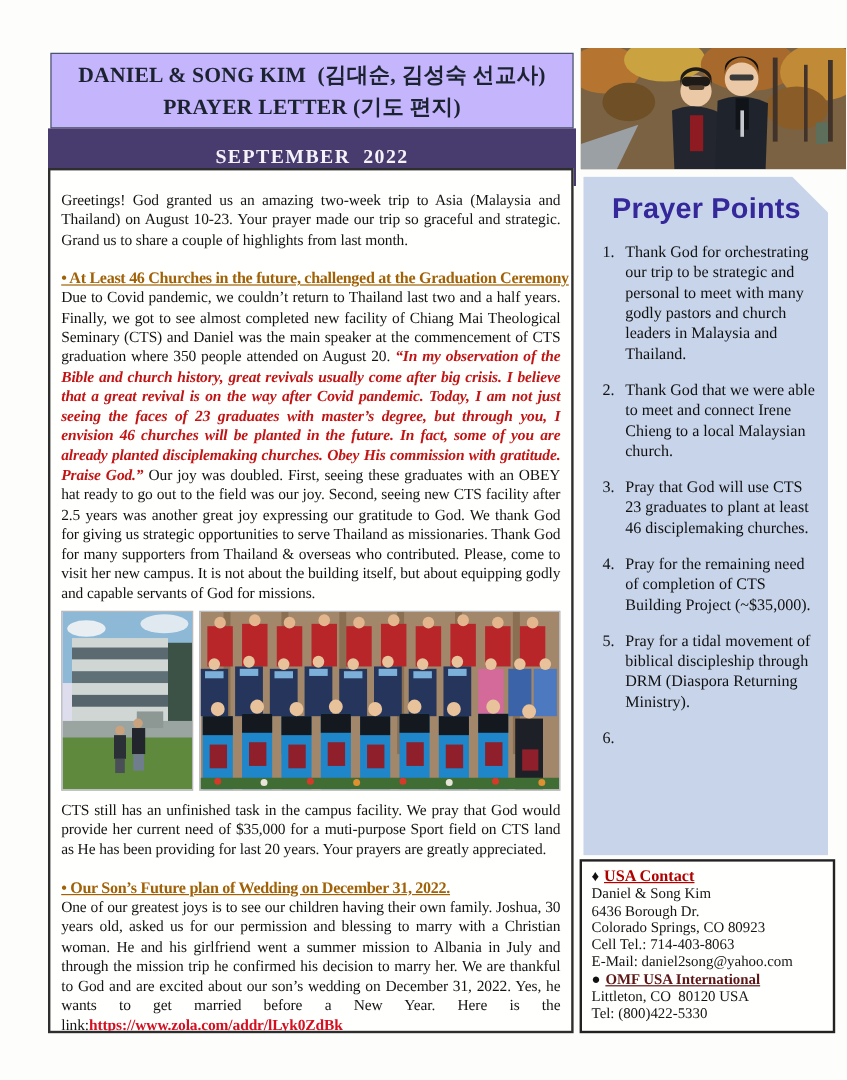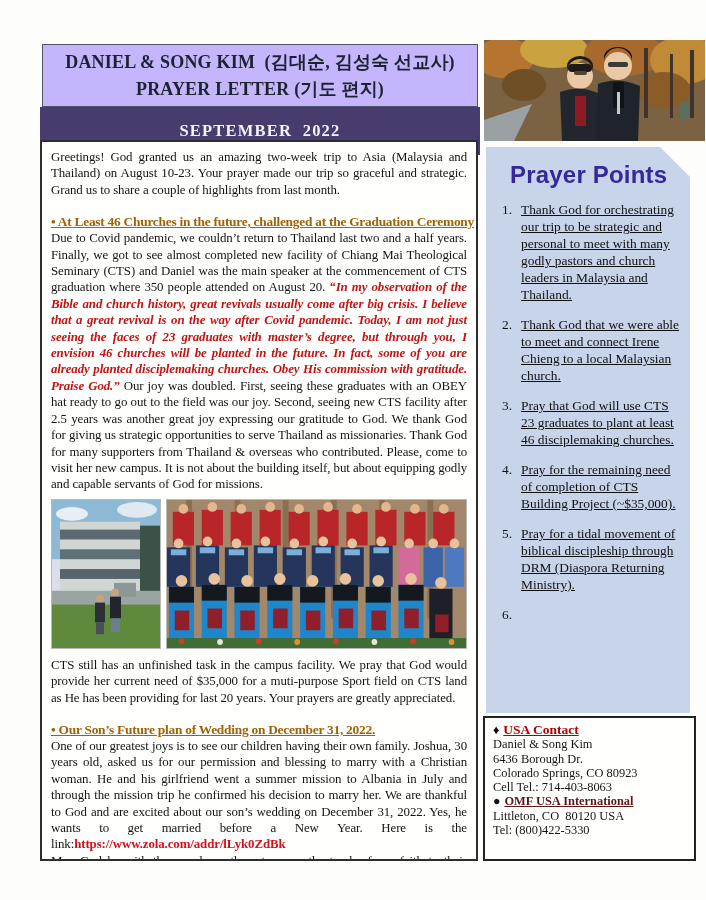--- a/index.html
+++ b/index.html
@@ -20,21 +20,21 @@
   .banner{
     position:absolute;left:40px;top:107px;width:440px;height:48px;
     background:#483b6e;color:#f5f2fa;
     display:flex;align-items:center;justify-content:center;
     font-weight:bold;font-size:16.5px;letter-spacing:1.2px;white-space:pre-wrap;
   }
   
   .main-box{
     position:absolute;left:40px;top:140px;width:438px;height:721px;
     border:2px solid #2e2e2e;background:#fffffe;
-    padding:7px 9px 0 9px;box-sizing:border-box;overflow:hidden;
+    padding:17px 9px 0 9px;box-sizing:border-box;overflow:hidden;
   }
   .main-box p{margin:0;text-align:justify;font-size:12.9px;line-height:16.4px;letter-spacing:-0.1px;}
   .spacer{height:15px;}
   .red-heading{
     font-weight:bold;color:#a16207;text-decoration:underline;
     font-size:13.4px;line-height:17px;letter-spacing:-0.25px;white-space:nowrap;
   }
   .red-quote{color:#c21414;font-style:italic;font-weight:bold;}
   .zola-link{color:#d40f20;font-weight:bold;text-decoration:none;}
   
@@ -54,21 +54,21 @@
     background:#c7d4ea;
     clip-path:polygon(0 0,174px 0,204px 30px,204px 566px,0 566px);
     padding:14px 10px 0 16px;box-sizing:border-box;overflow:hidden;
   }
   .prayer-title{
     font-family:"Liberation Sans","DejaVu Sans",sans-serif;
     font-weight:bold;font-size:24px;color:#35289a;margin:0 0 12px 8px;letter-spacing:.2px;
   }
   .prayer-item{display:flex;margin-bottom:13px;font-size:13.4px;line-height:17px;color:#101010;}
   .prayer-num{width:19px;flex:none;}
-  .prayer-text{flex:1;text-decoration:underline;}
+  .prayer-text{flex:1;}
   
   .contact-box{
     position:absolute;left:483px;top:716px;width:213px;height:145px;
     border:2px solid #222;background:#fffffe;
     padding:5px 6px 0 8px;box-sizing:border-box;overflow:hidden;
     font-size:12.4px;line-height:14.3px;
   }
   .contact-heading{font-weight:bold;text-decoration:underline;}
   .usa-heading{color:#b00000;font-size:13.5px;}
   .omf-heading{color:#5c1616;}
@@ -325,18 +325,19 @@
 </div>
 
 <div class="contact-box">
   <div>
     <span class="bullet">♦</span><span class="contact-heading usa-heading">USA Contact</span>
   </div>
   <div class="contact-line">Daniel &amp; Song Kim</div>
   <div class="contact-line">6436 Borough Dr.</div>
   <div class="contact-line">Colorado Springs, CO 80923</div>
   <div class="contact-line">Cell Tel.: 714-403-8063</div>
+  <div class="contact-line">E-Mail: daniel2song@yahoo.com</div>
   <div>
     <span class="bullet">●</span><span class="contact-heading omf-heading">OMF USA International</span>
   </div>
   <div class="contact-line">Littleton, CO  80120 USA</div>
   <div class="contact-line">Tel: (800)422-5330</div>
 </div>
 
 </body></html>

